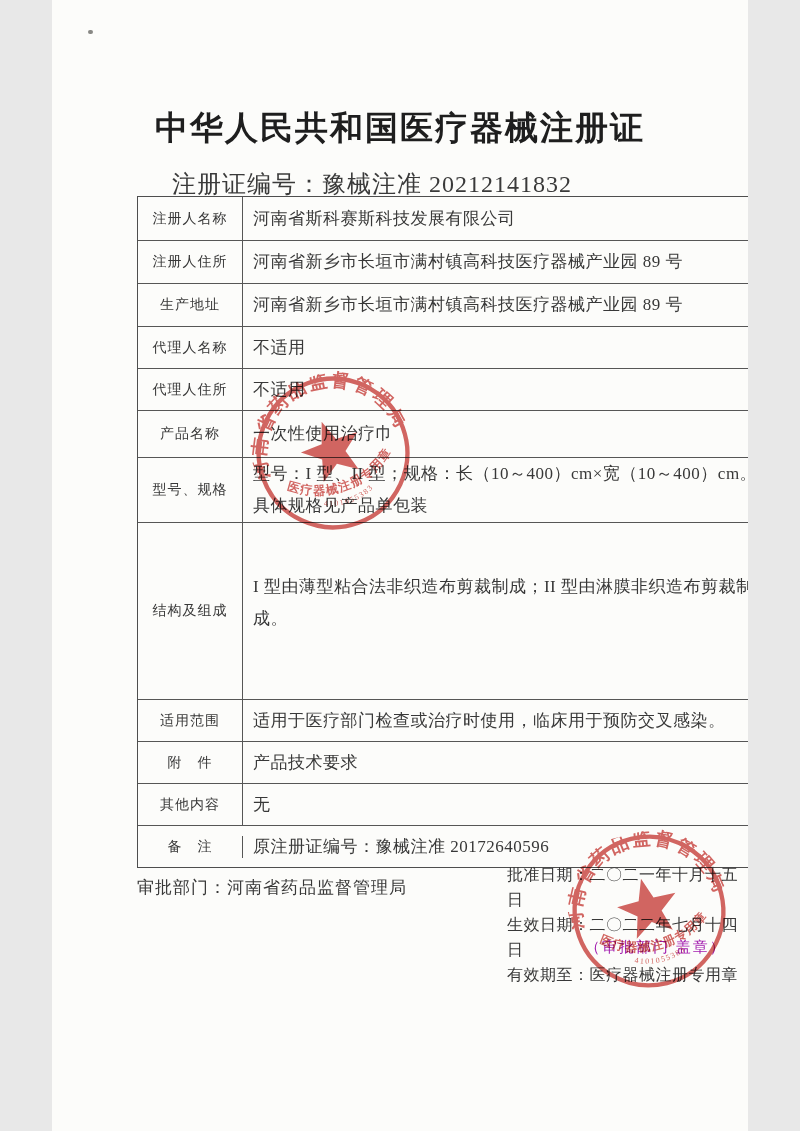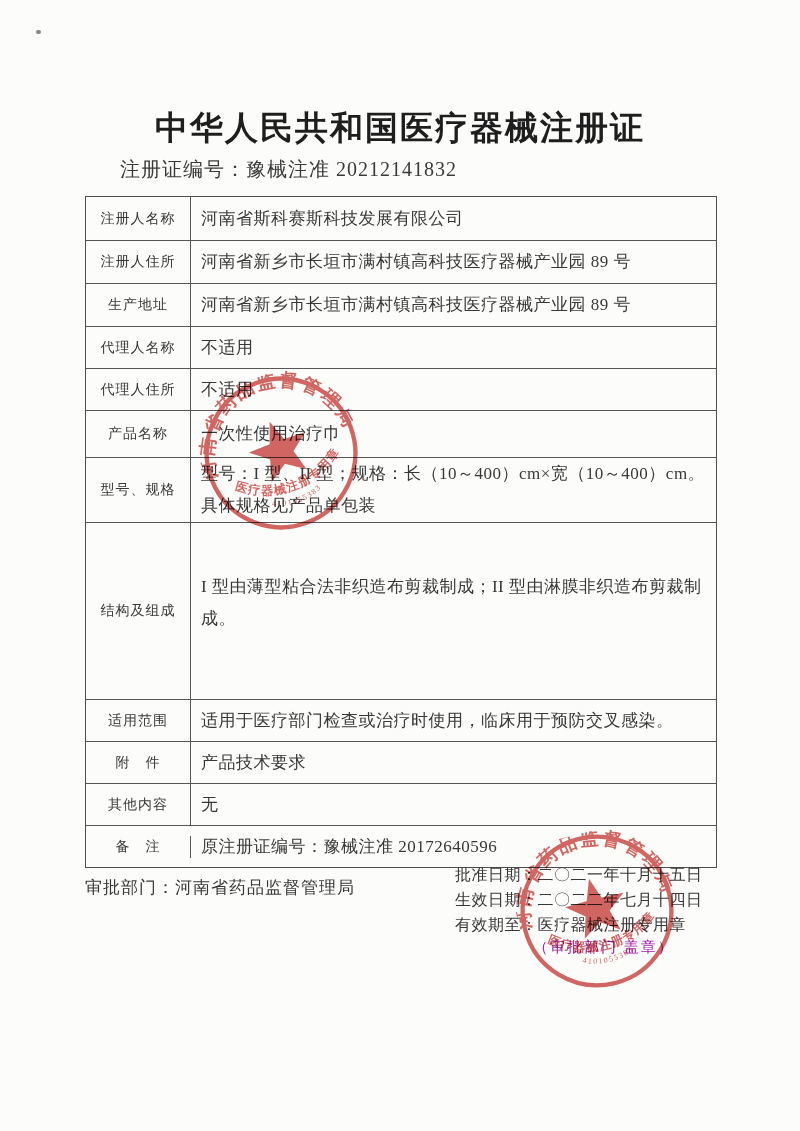--- a/index.html
+++ b/index.html
@@ -1,29 +1,29 @@
 <!DOCTYPE html>
 <html><head>
 <meta charset="utf-8">
 <style>
   * { margin:0; padding:0; box-sizing:border-box; }
   html,body { background:#e8e8e8; }
   .page {
-    position:relative; width:800px; height:1131px; margin:0 auto;
+    position:relative; width:696px; height:1131px; margin:0 auto;
     background:#fcfcfa; overflow:hidden;
     font-family:"Liberation Serif","DejaVu Serif",serif;
     color:#383838;
   }
   .speck { position:absolute; left:36px; top:30px; width:5px; height:4px; background:#6a6a66; border-radius:2px; opacity:.8; }
   .title {
     position:absolute; left:0; top:106px; width:100%;
     text-align:center; font-size:33px; font-weight:700; letter-spacing:2px; color:#1e1e1e;
     font-family:"Liberation Sans","DejaVu Sans",sans-serif;
   }
-  .cert-line { position:absolute; left:120px; top:156px; font-size:20px; color:#3a3a3a; letter-spacing:1px; }
+  .cert-line { position:absolute; left:120px; top:168px; font-size:24px; color:#3a3a3a; letter-spacing:1px; }
   .reg-table {
     position:absolute; left:85px; top:196px; width:632px;
     border:1.5px solid #4e4e4e; background:transparent;
   }
   .trow { display:flex; }
   .trow + .trow { border-top:1px solid #565656; }
   .tlabel {
     width:105px; flex:0 0 105px; border-right:1px solid #565656;
     display:flex; align-items:center; justify-content:center;
     font-size:14px; text-align:center; letter-spacing:1px; padding:2px;

